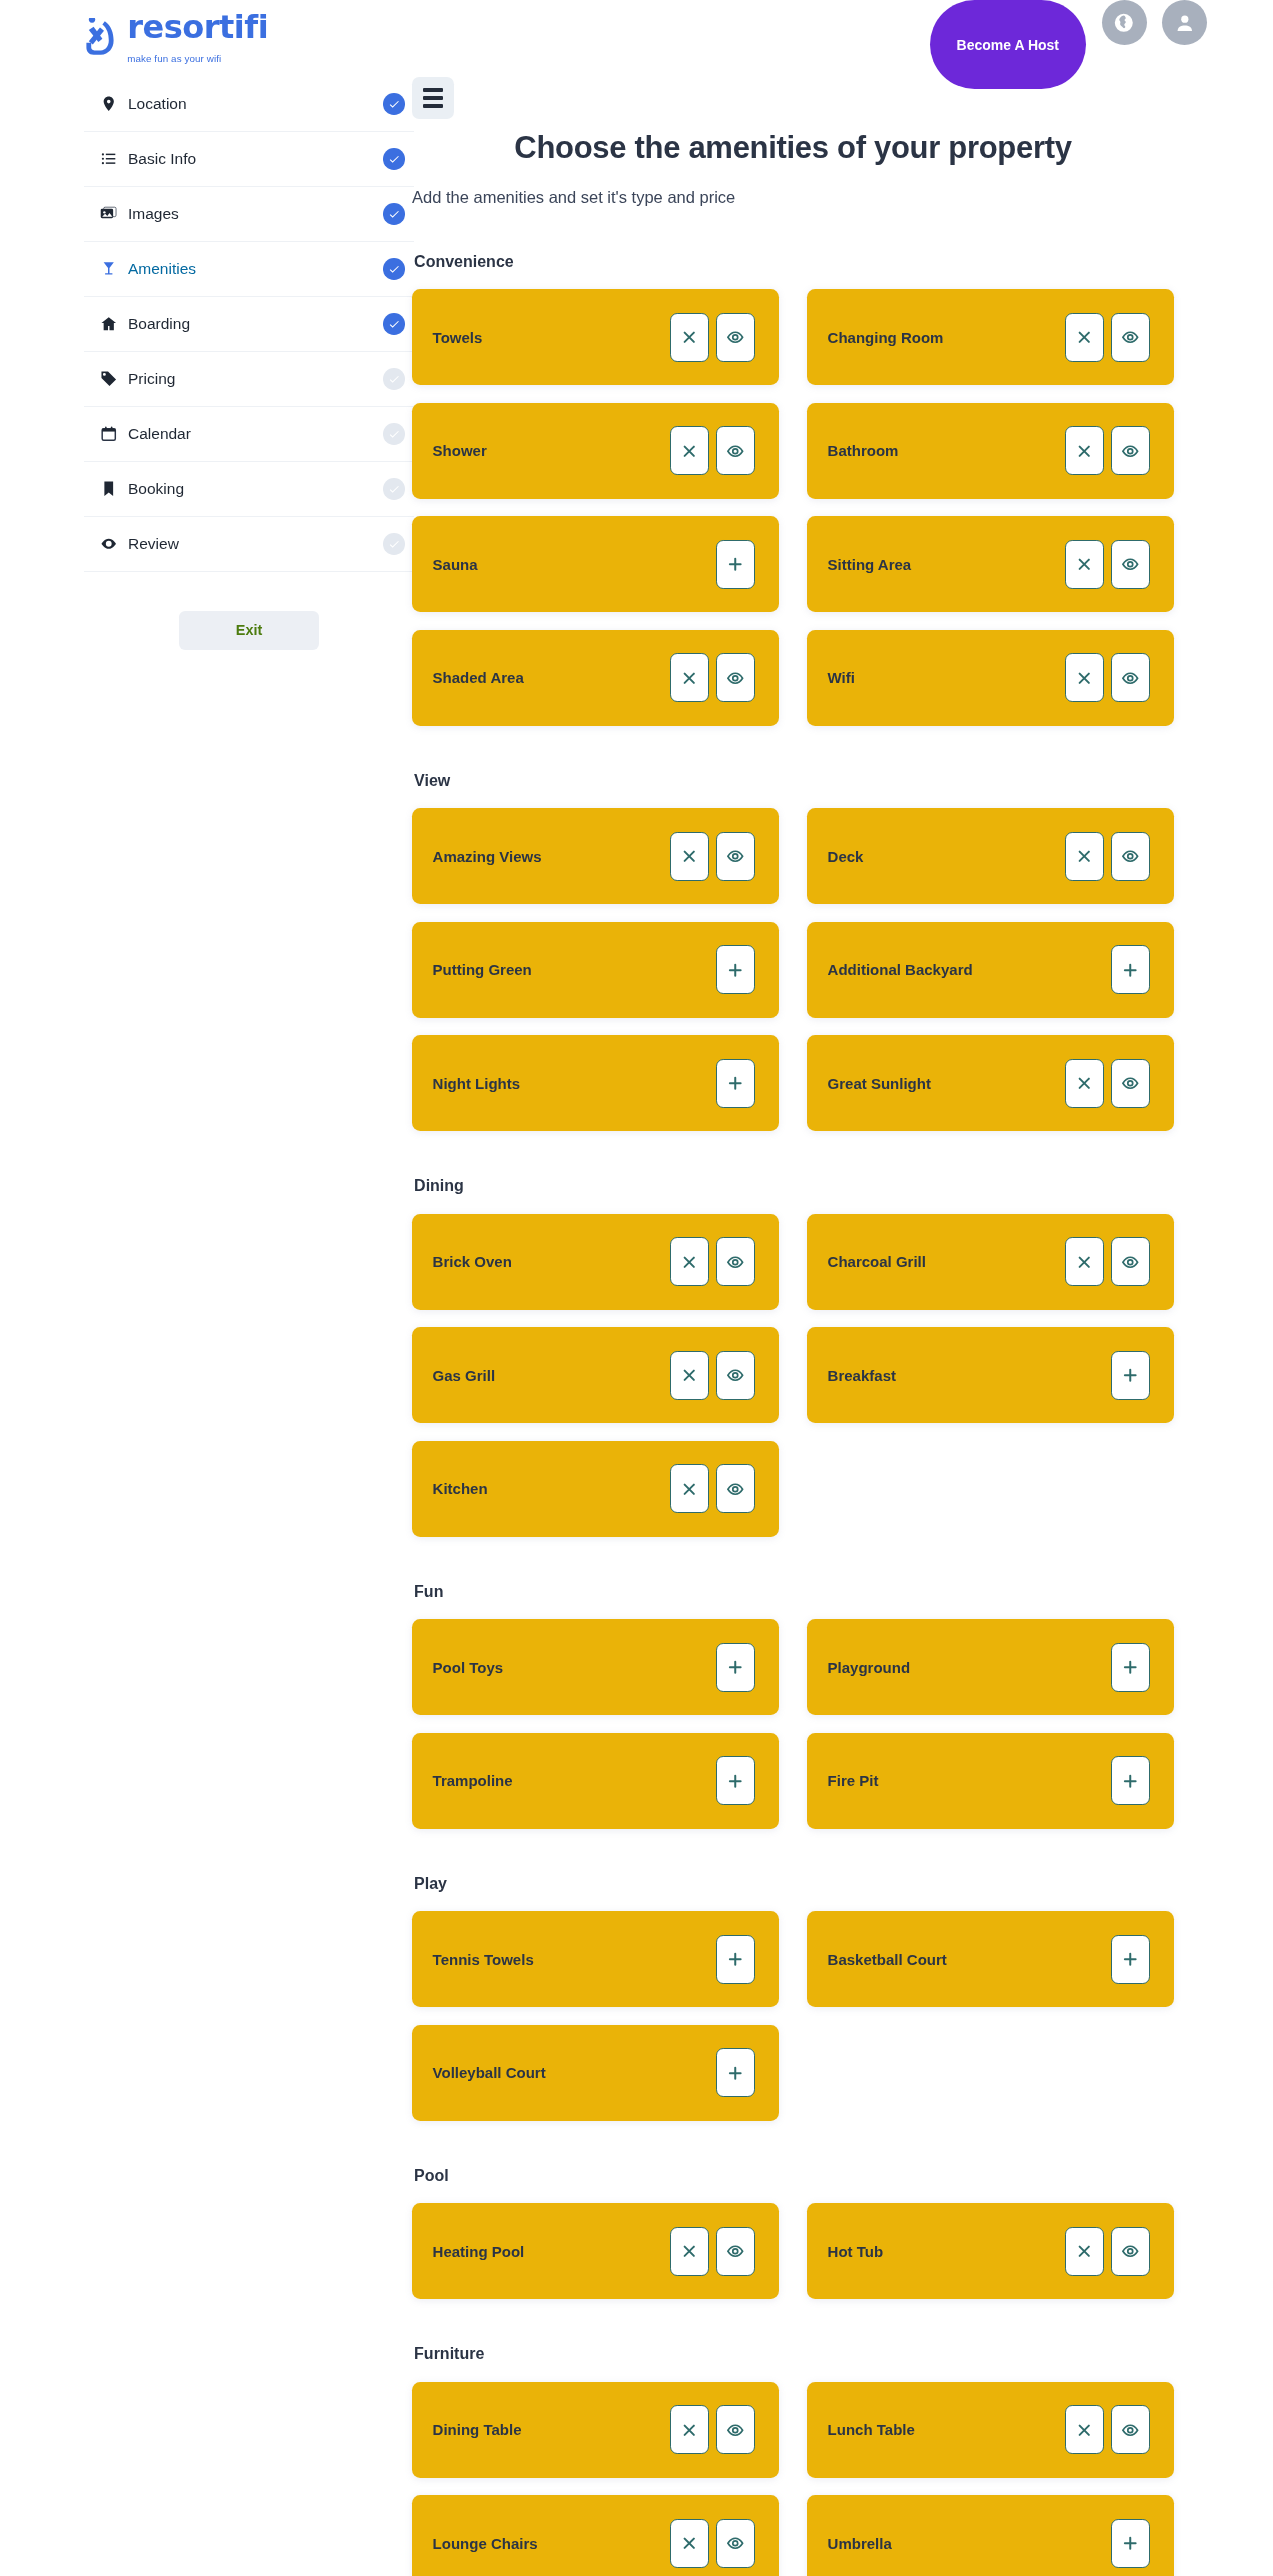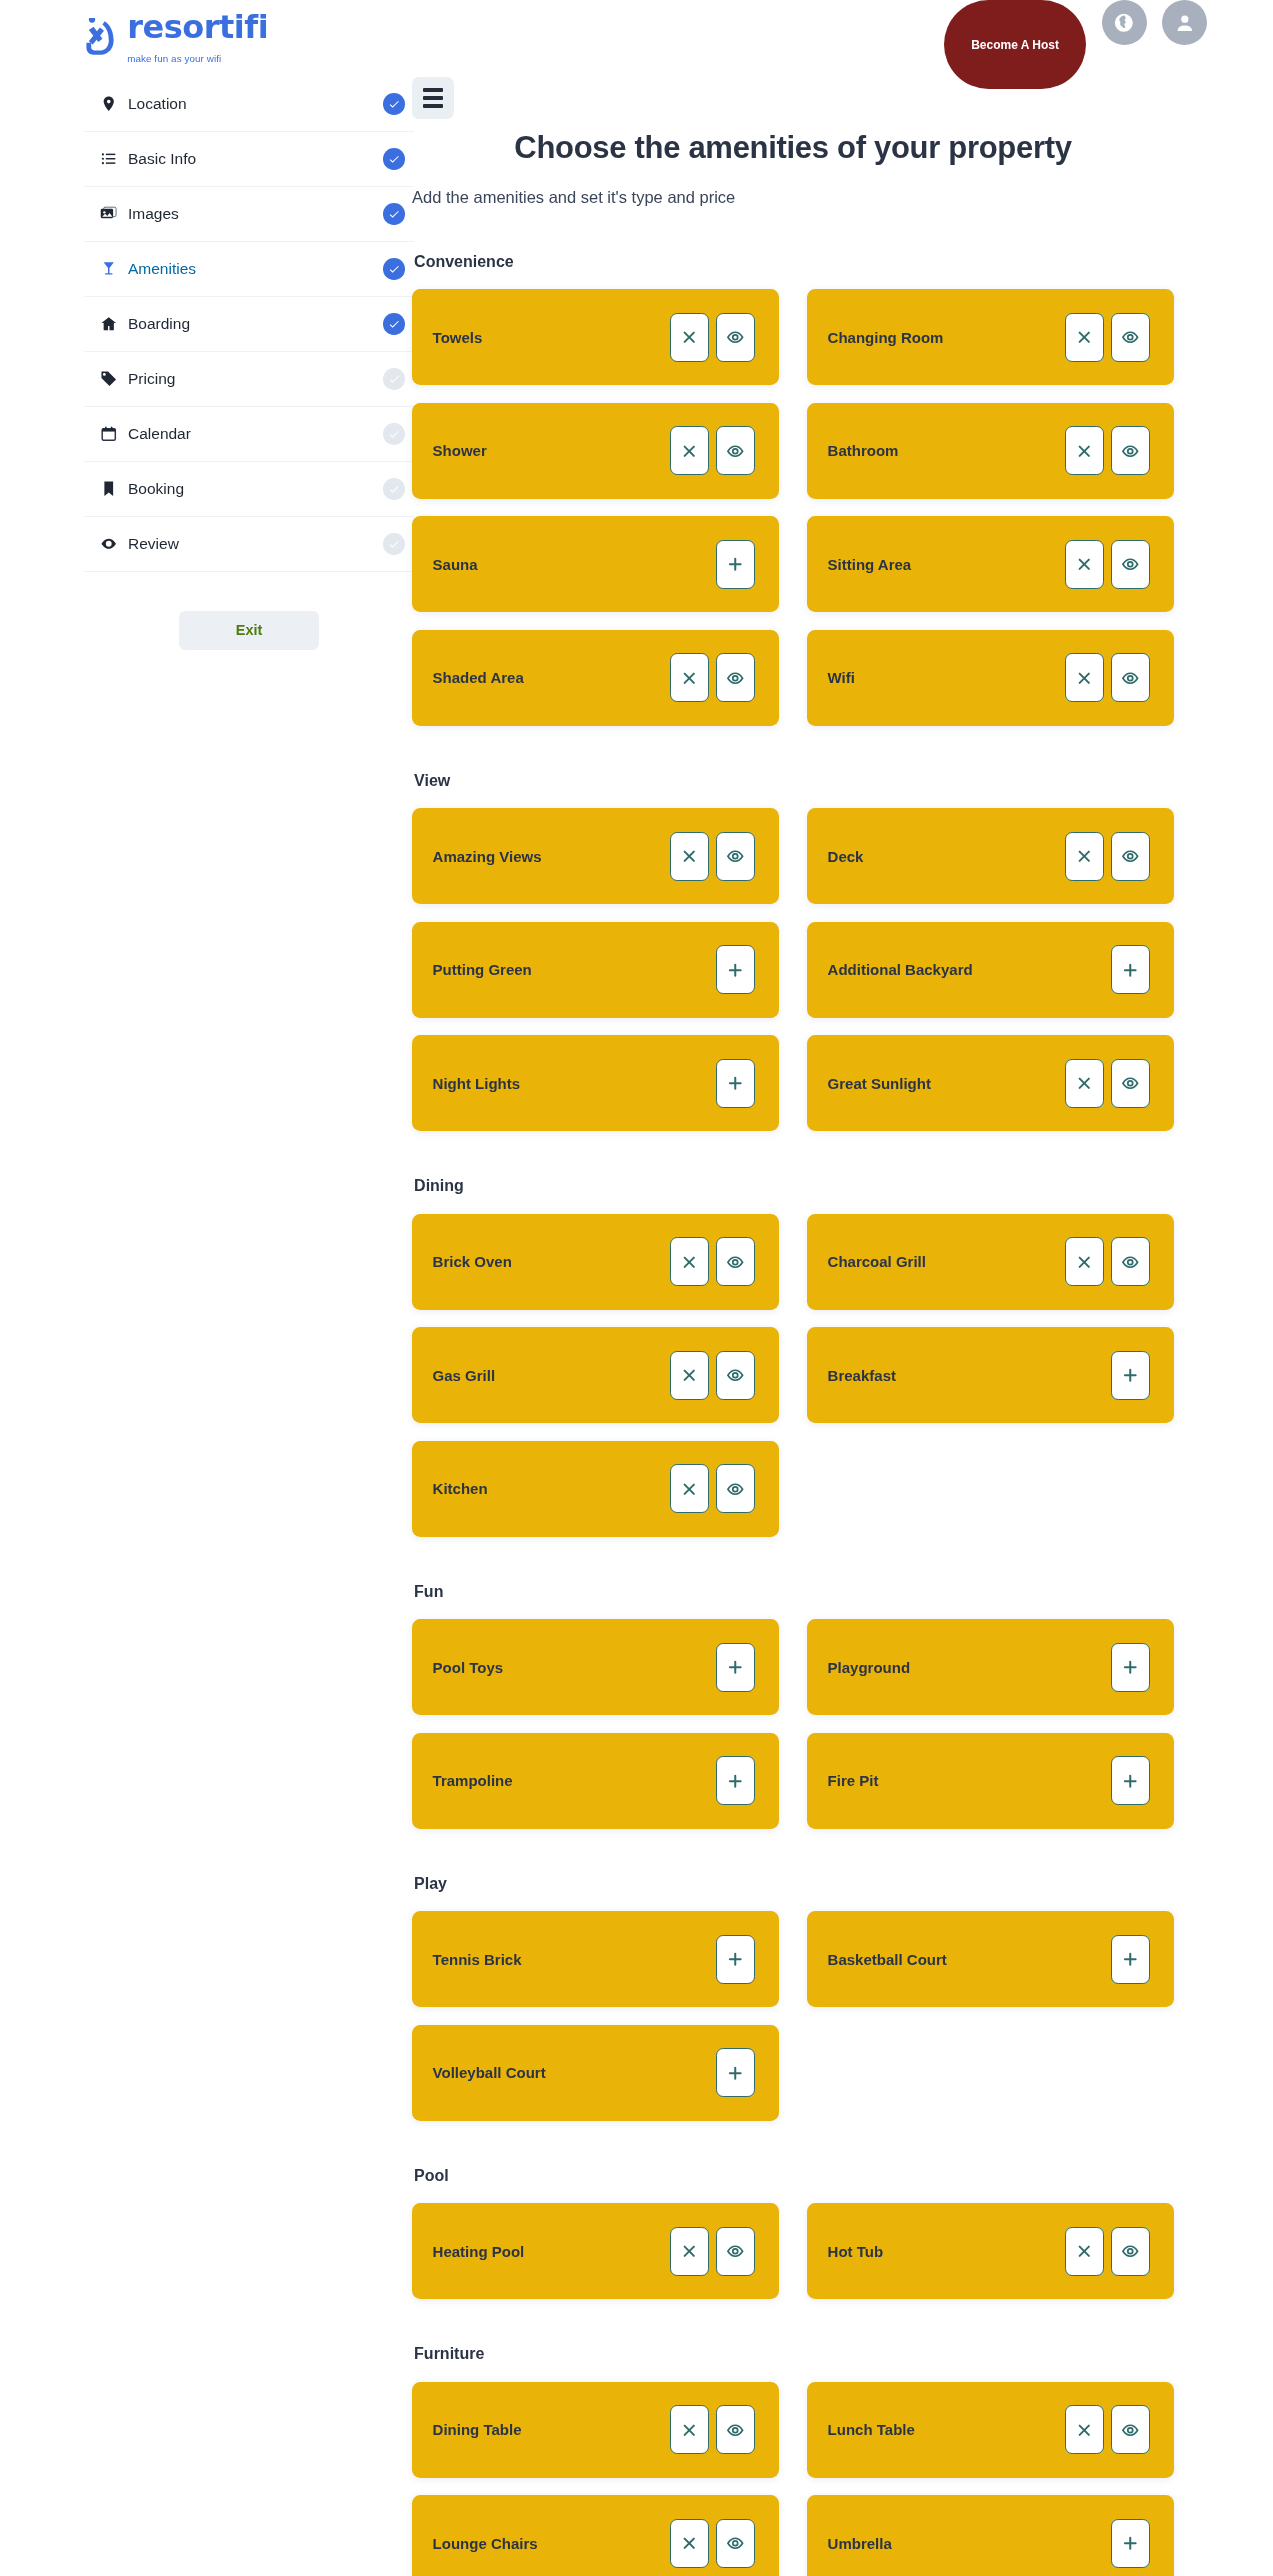--- a/index.html
+++ b/index.html
@@ -36,25 +36,25 @@
     letter-spacing: -0.5px;
     font-family: "DejaVu Sans", sans-serif;
   }
   .logo-tag {
     font-size: 9.8px;
     color: #3b6fe0;
     margin-top: 11px;
     letter-spacing: 0.1px;
   }
   .host-btn {
-    background: #7f1d1d;
+    background: #6d28d9;
     color: #fff;
     border: none;
     border-radius: 52px;
-    font-size: 12px;
+    font-size: 14px;
     font-weight: 700;
     padding: 11.3px 27px;
     cursor: pointer;
     font-family: "Liberation Sans", sans-serif;
   }
   .circle-btn {
     width: 45px; height: 45px;
     border-radius: 50%;
     background: #a8b0bd;
     display: flex; align-items: center; justify-content: center;
@@ -722,21 +722,21 @@
                 </svg>
               </button>
             </div>
           </div>
         </div>
       </div>
       <div class="cat-wrap">
         <div class="cat-title">Play</div>
         <div class="cards">
           <div class="card">
-            <div class="card-label">Tennis Brick</div>
+            <div class="card-label">Tennis Towels</div>
             <div class="card-actions">
               <button class="act-btn">
                 <svg viewBox="0 0 24 24" stroke-linecap="round">
                   <line x1="12" y1="5" x2="12" y2="19"></line>
                   <line x1="5" y1="12" x2="19" y2="12"></line>
                 </svg>
               </button>
             </div>
           </div>
           <div class="card">

